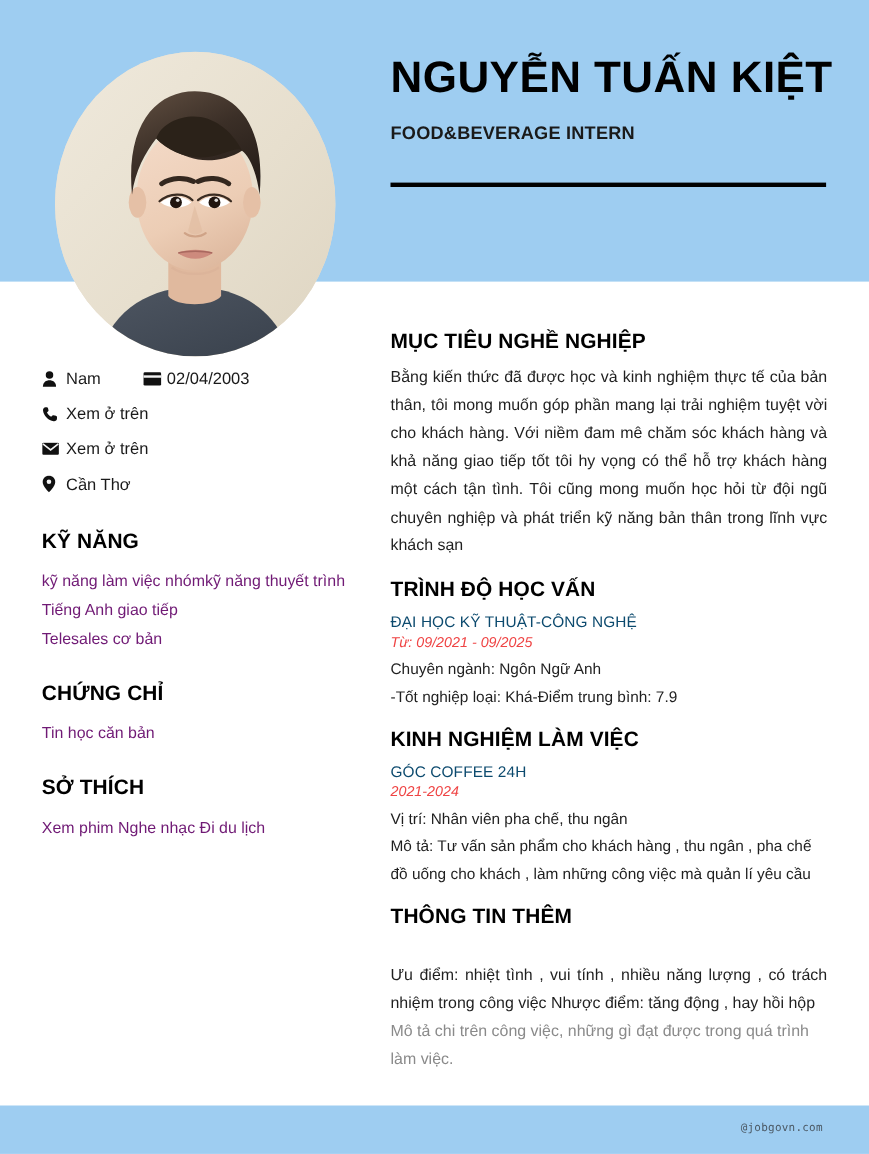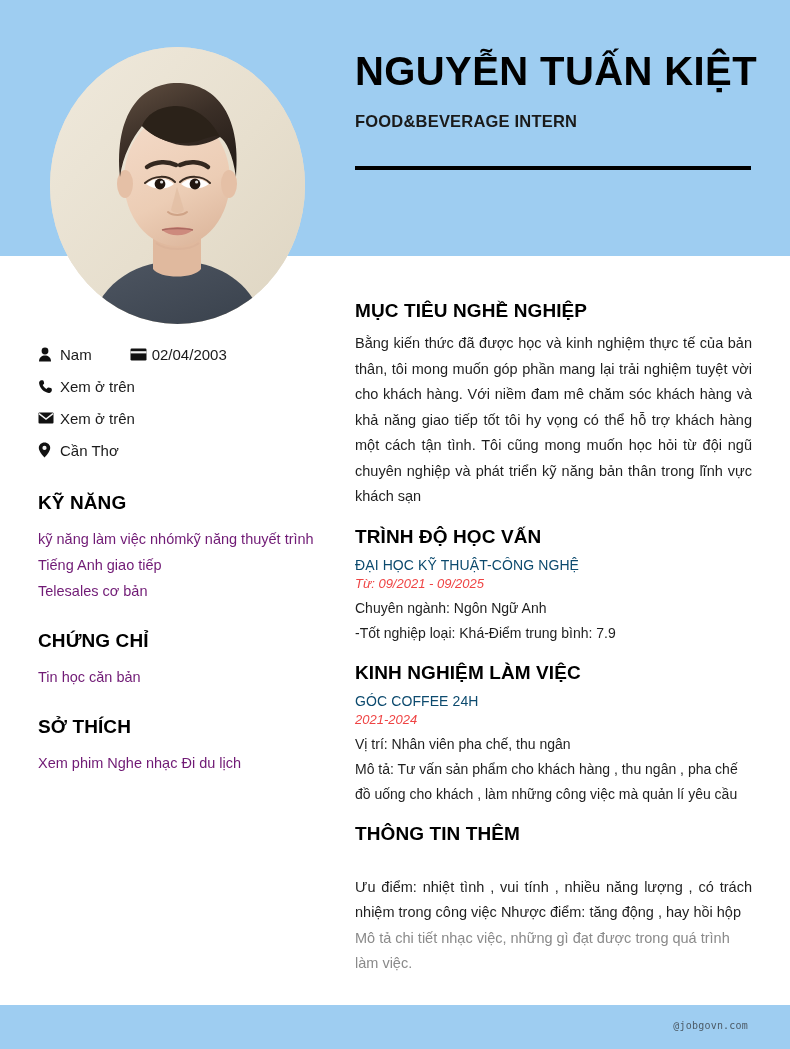--- a/index.html
+++ b/index.html
@@ -96,21 +96,21 @@
     top: 166px;
     width: 396px;
     height: 4px;
     background: #000000;
   }
 
   
   .left-col {
     position: absolute;
     left: 38px;
-    top: 338px;
+    top: 328px;
     width: 300px;
   }
   .right-col {
     position: absolute;
     left: 355px;
     top: 300px;
     width: 397px;
   }
 
   
@@ -358,20 +358,20 @@
       <h2 class="sec-title">KINH NGHIỆM LÀM VIỆC</h2>
       <div class="sub-title">GÓC COFFEE 24H</div>
       <div class="date-line">2021-2024</div>
       <p class="body-line">Vị trí: Nhân viên pha chế, thu ngân</p>
       <p class="body-line">Mô tả: Tư vấn sản phẩm cho khách hàng , thu ngân , pha chế đồ uống cho khách , làm những công việc mà quản lí yêu cầu</p>
     </div>
 
     <div class="right-sec">
       <h2 class="sec-title">THÔNG TIN THÊM</h2>
       <p class="body-para loose">Ưu điểm: nhiệt tình , vui tính , nhiều năng lượng , có trách nhiệm trong công việc Nhược điểm: tăng động , hay hồi hộp</p>
-      <p class="placeholder"> Mô tả chi tiết nhạc việc, những gì đạt được trong quá trình làm việc.</p>
+      <p class="placeholder"> Mô tả chi trên công việc, những gì đạt được trong quá trình làm việc.</p>
     </div>
   </div>
 
   <div class="footer-band"></div>
   <div class="footer-watermark">@jobgovn.com</div>
 
 </div>
 
 </body></html>

